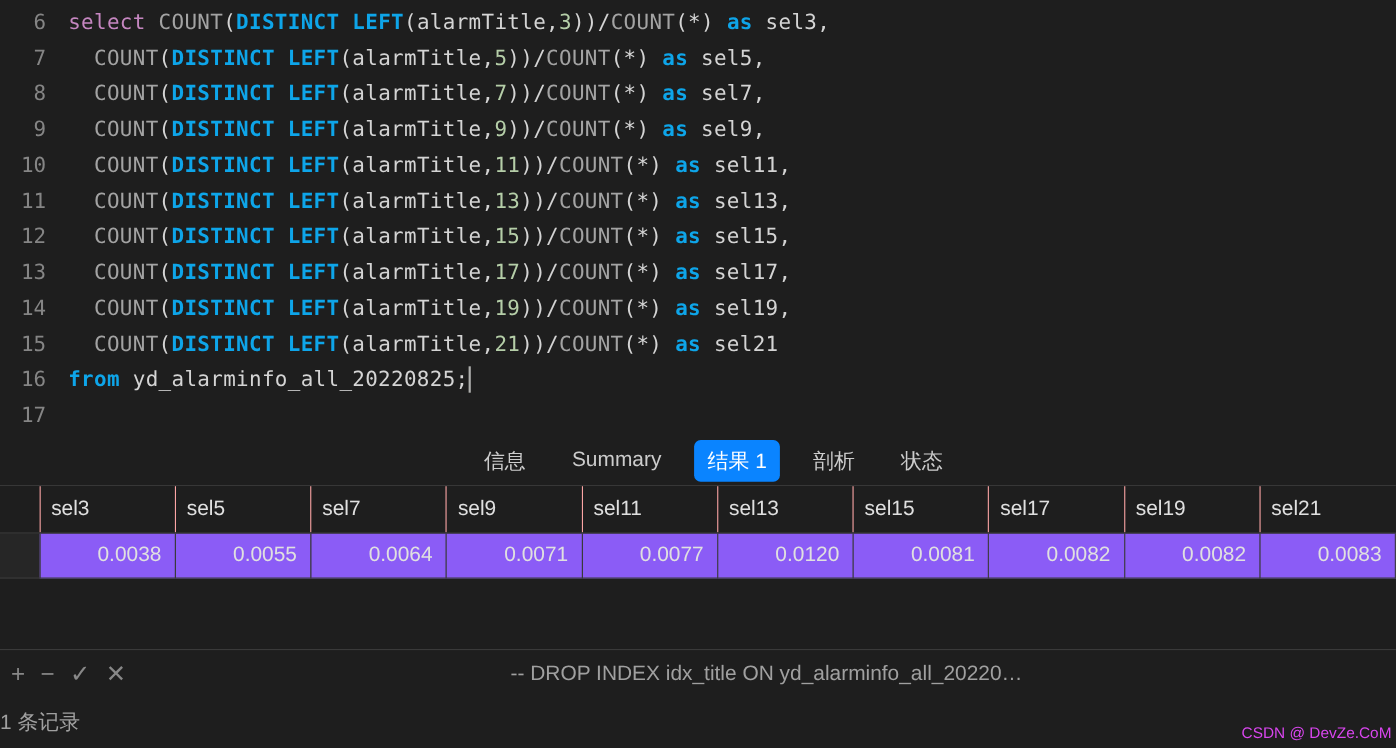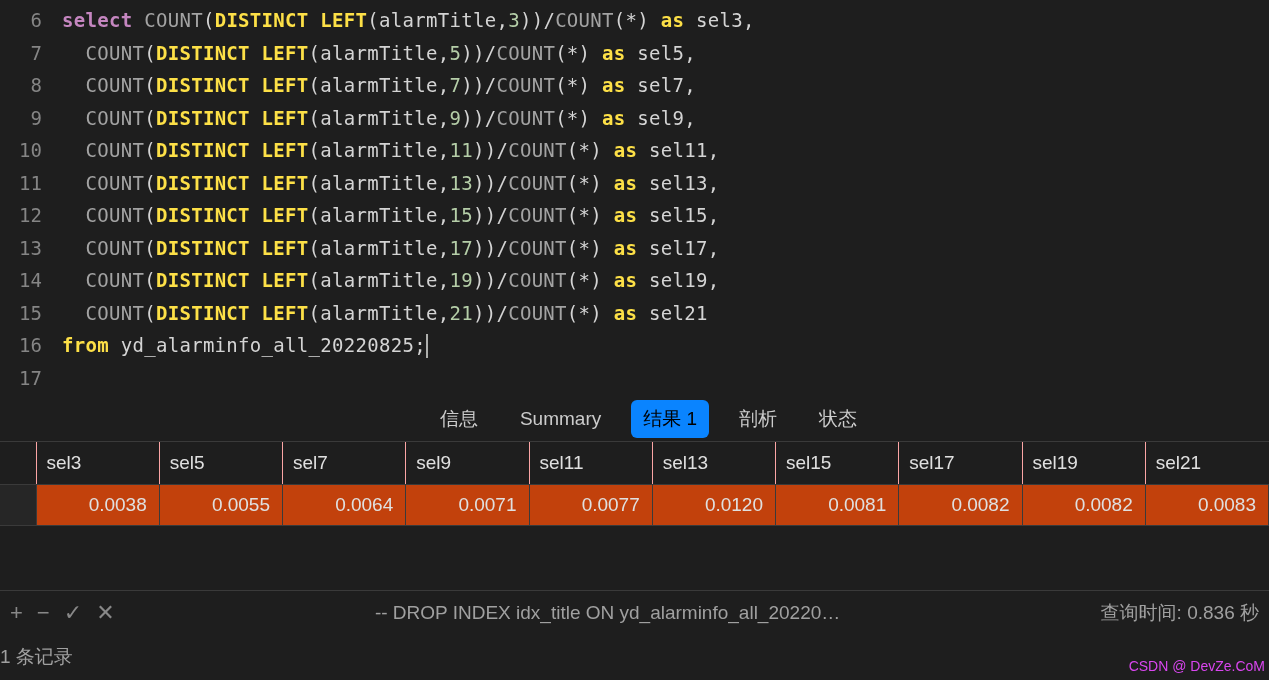--- a/index.html
+++ b/index.html
@@ -33,23 +33,23 @@
   .code {
     flex: 1;
     padding-top: 4px;
     white-space: pre;
     letter-spacing: 0.3px;
   }
   .code div {
     height: 32.5px;
     line-height: 32.5px;
   }
-  .kw { color: #c586c0; font-weight: bold; text-align: right; }
+  .kw { color: #c586c0; font-weight: normal; text-align: right; }
   .fn { color: #a3a3a3; }
-  .kw2 { color: #fde047; font-weight: bold;}
+  .kw2 { color: #0ea5e9; font-weight: bold;}
   .num { color: #b5cea8; }
   .txt{ color:#d4d4d4;}
   .cursor {
     display: inline-block;
     width: 2px;
     height: 24px;
     background: #aeafad;
     vertical-align: middle;
     margin-top:-2px;
   }
@@ -66,21 +66,21 @@
     font-weight: 500;
     padding-left: 28px;
   }
   .tab {
     padding: 6px 12px;
     border-radius: 6px;
     cursor: pointer;
   }
   .tab.active {
     background: #0a84ff;
-    color: #000000;
+    color: #ffffff;
   }
 
   .results {
     border-top: 1px solid #3a3a3a;
     height: 149px;
   }
   table {
     width: 100%;
     border-collapse: collapse;
     font-size: 19px;
@@ -93,21 +93,21 @@
     padding: 10px 10px;
     border-left: 1px solid #fca5a5;
     border-bottom: 1px solid #3a3a3a;
     background:#1e1e1e;
   }
   td {
     text-align: right;
     padding: 9px 12px;
     border-right: 1px solid #3a3a3a;
     border-bottom: 1px solid #3a3a3a;
-    background:#c2410c;
+    background:#8b5cf6;
   }
   .row-selector-h {
     width: 36px;
     border-left: none;
     border-bottom:1px solid #3a3a3a;
     background:#1e1e1e;
   }
   .row-selector {
     background: #262626;
     border-right:1px solid #3a3a3a;
@@ -219,21 +219,20 @@
 </div>
 
 <div class="statusbar">
   <div class="icons">
     <span>+</span>
     <span>−</span>
     <span>✓</span>
     <span>✕</span>
   </div>
   <div class="spacer">-- DROP INDEX idx_title ON yd_alarminfo_all_20220…</div>
-  <div>查询时间: 0.836 秒</div>
 </div>
 
 <div class="footer">
   <div class="recs">1 条记录</div>
 </div>
 
 <div class="watermark">
   <div class="small">
     <span>CSDN @</span>
     <span>DevZe.CoM</span>

